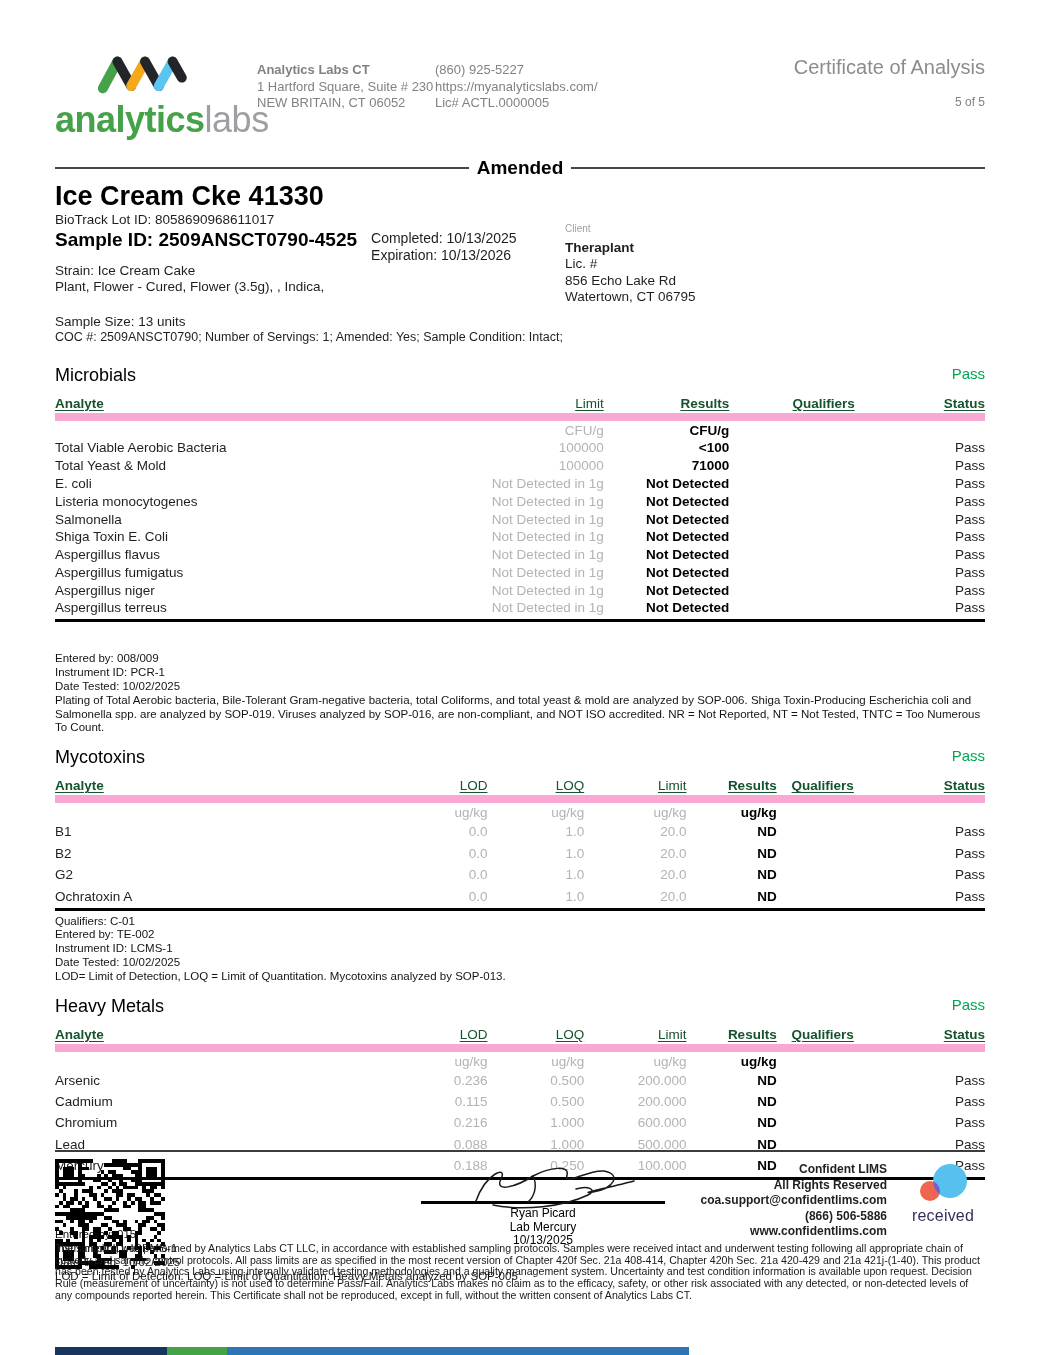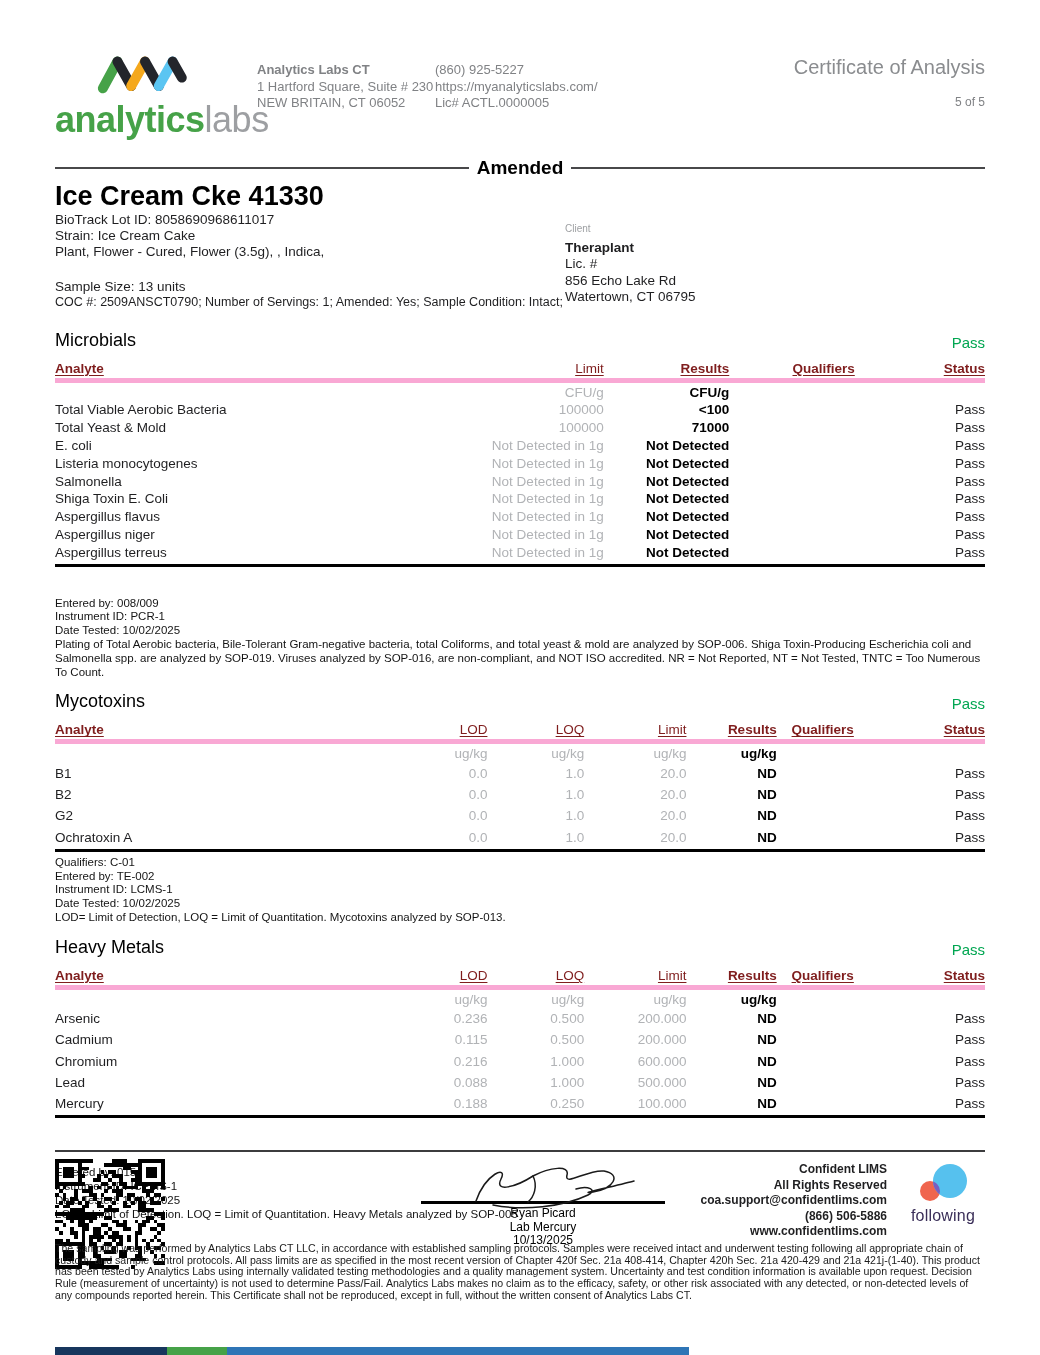--- a/index.html
+++ b/index.html
@@ -32,30 +32,30 @@
   .sample-row{display:flex;align-items:flex-start;margin-top:1px;}
   .sample-id{font-size:19px;font-weight:700;color:#000;}
   .dates{margin-left:14px;font-size:14px;line-height:16.5px;margin-top:1px;}
   .size-line{margin-top:19px;}
   .coc-line{font-size:12.5px;line-height:15px;}
   .client{position:absolute;left:510px;top:40px;font-size:13.5px;line-height:16.5px;}
   .client .lbl{color:#9d9fa2;font-size:10px;margin-bottom:2px;}
   .client .nm{font-weight:700;}
 
   
-  .section-head{display:flex;align-items:flex-end;justify-content:space-between;}
+  .section-head{display:flex;align-items:flex-start;justify-content:space-between;}
   .section-title{font-size:18px;color:#000;}
   .pass-badge{font-size:15px;color:#00a651;}
   .sec-micro{margin-top:20px;}
   .sec-myco{margin-top:12px;}
   .sec-hm{margin-top:12px;}
 
   table.tbl{width:100%;border-collapse:collapse;table-layout:fixed;margin-top:10px;}
-  .tbl th{font-size:13.5px;font-weight:700;color:#7f1d1d;text-decoration:underline;
-          text-underline-offset:2px;padding:0 0 2px 0;border-bottom:5px solid #f9a8d4;}
+  .tbl th{font-size:13.5px;font-weight:700;color:#14532d;text-decoration:underline;
+          text-underline-offset:2px;padding:0 0 2px 0;border-bottom:8px solid #f9a8d4;}
   .tbl th,.tbl td{text-align:right;vertical-align:bottom;}
   .tbl th.al,.tbl td.al{text-align:left;}
   .tbl td{font-size:13.5px;}
   .units td{padding:2px 0 1px 0;}
   .gray{color:#b1b3b6;}
   .res{font-weight:700;color:#000;}
   .micro tbody td{padding:1.4px 0;}
   .seven tbody td{padding:3.2px 0;}
   tbody tr:last-child td{border-bottom:3px solid #000;padding-bottom:4px;}
 
@@ -123,20 +123,27 @@
 
     <div class="amended-row">
       <div class="rule"></div>
       <div class="txt">Amended</div>
       <div class="rule"></div>
     </div>
 
     <div class="product">
       <div class="product-name">Ice Cream Cke 41330</div>
       <div class="line-sm">BioTrack Lot ID: 8058690968611017</div>
+      <div class="sample-row">
+        <div class="sample-id">Sample ID: 2509ANSCT0790-4525</div>
+        <div class="dates">
+          <div>Completed: 10/13/2025</div>
+          <div>Expiration: 10/13/2026</div>
+        </div>
+      </div>
       <div class="line-sm">Strain: Ice Cream Cake</div>
       <div class="line-sm">Plant, Flower - Cured, Flower (3.5g), , Indica,</div>
       <div class="line-sm size-line">Sample Size: 13 units</div>
       <div class="coc-line">COC #: 2509ANSCT0790; Number of Servings: 1; Amended: Yes; Sample Condition: Intact;</div>
       <div class="client">
         <div class="lbl">Client</div>
         <div class="nm">Theraplant</div>
         <div>Lic. #</div>
         <div>856 Echo Lake Rd</div>
         <div>Watertown, CT 06795</div>
@@ -210,20 +217,27 @@
           </tr>
             <tr>
             <td class="al">Shiga Toxin E. Coli</td>
             <td class="gray">Not Detected in 1g</td>
             <td class="res">Not Detected</td>
             <td></td>
             <td>Pass</td>
           </tr>
             <tr>
             <td class="al">Aspergillus flavus</td>
+            <td class="gray">Not Detected in 1g</td>
+            <td class="res">Not Detected</td>
+            <td></td>
+            <td>Pass</td>
+          </tr>
+            <tr>
+            <td class="al">Aspergillus fumigatus</td>
             <td class="gray">Not Detected in 1g</td>
             <td class="res">Not Detected</td>
             <td></td>
             <td>Pass</td>
           </tr>
             <tr>
             <td class="al">Aspergillus niger</td>
             <td class="gray">Not Detected in 1g</td>
             <td class="res">Not Detected</td>
             <td></td>
@@ -859,21 +873,21 @@
           <svg width="58" height="44" viewBox="0 0 58 44">
             <defs>
                 <clipPath id="cp">
                   <circle cx="36" cy="19" r="17"></circle>
                 </clipPath>
               </defs>
             <circle cx="16" cy="29" r="10" fill="#f0654e"></circle>
             <circle cx="36" cy="19" r="17" fill="#56c1ee"></circle>
             <circle cx="16" cy="29" r="10" fill="#7a5fc0" clip-path="url(#cp)"></circle>
           </svg>
-          <div class="confident-word">following</div>
+          <div class="confident-word">received</div>
         </div>
       </div>
     </div>
   </div>
 
   <div class="disclaimer">The sampling was performed by Analytics Labs CT LLC, in accordance with established sampling protocols. Samples were received intact and underwent testing following all appropriate chain of custody and sample control protocols. All pass limits are as specified in the most recent version of Chapter 420f Sec. 21a 408-414, Chapter 420h Sec. 21a 420-429 and 21a 421j-(1-40). This product has been tested by Analytics Labs using internally validated testing methodologies and a quality management system. Uncertainty and test condition information is available upon request. Decision Rule (measurement of uncertainty) is not used to determine Pass/Fail. Analytics Labs makes no claim as to the efficacy, safety, or other risk associated with any detected, or non-detected levels of any compounds reported herein. This Certificate shall not be reproduced, except in full, without the written consent of Analytics Labs CT.</div>
 
   <div class="bottom-bar">
     <div class="seg1"></div>
     <div class="seg2"></div>

